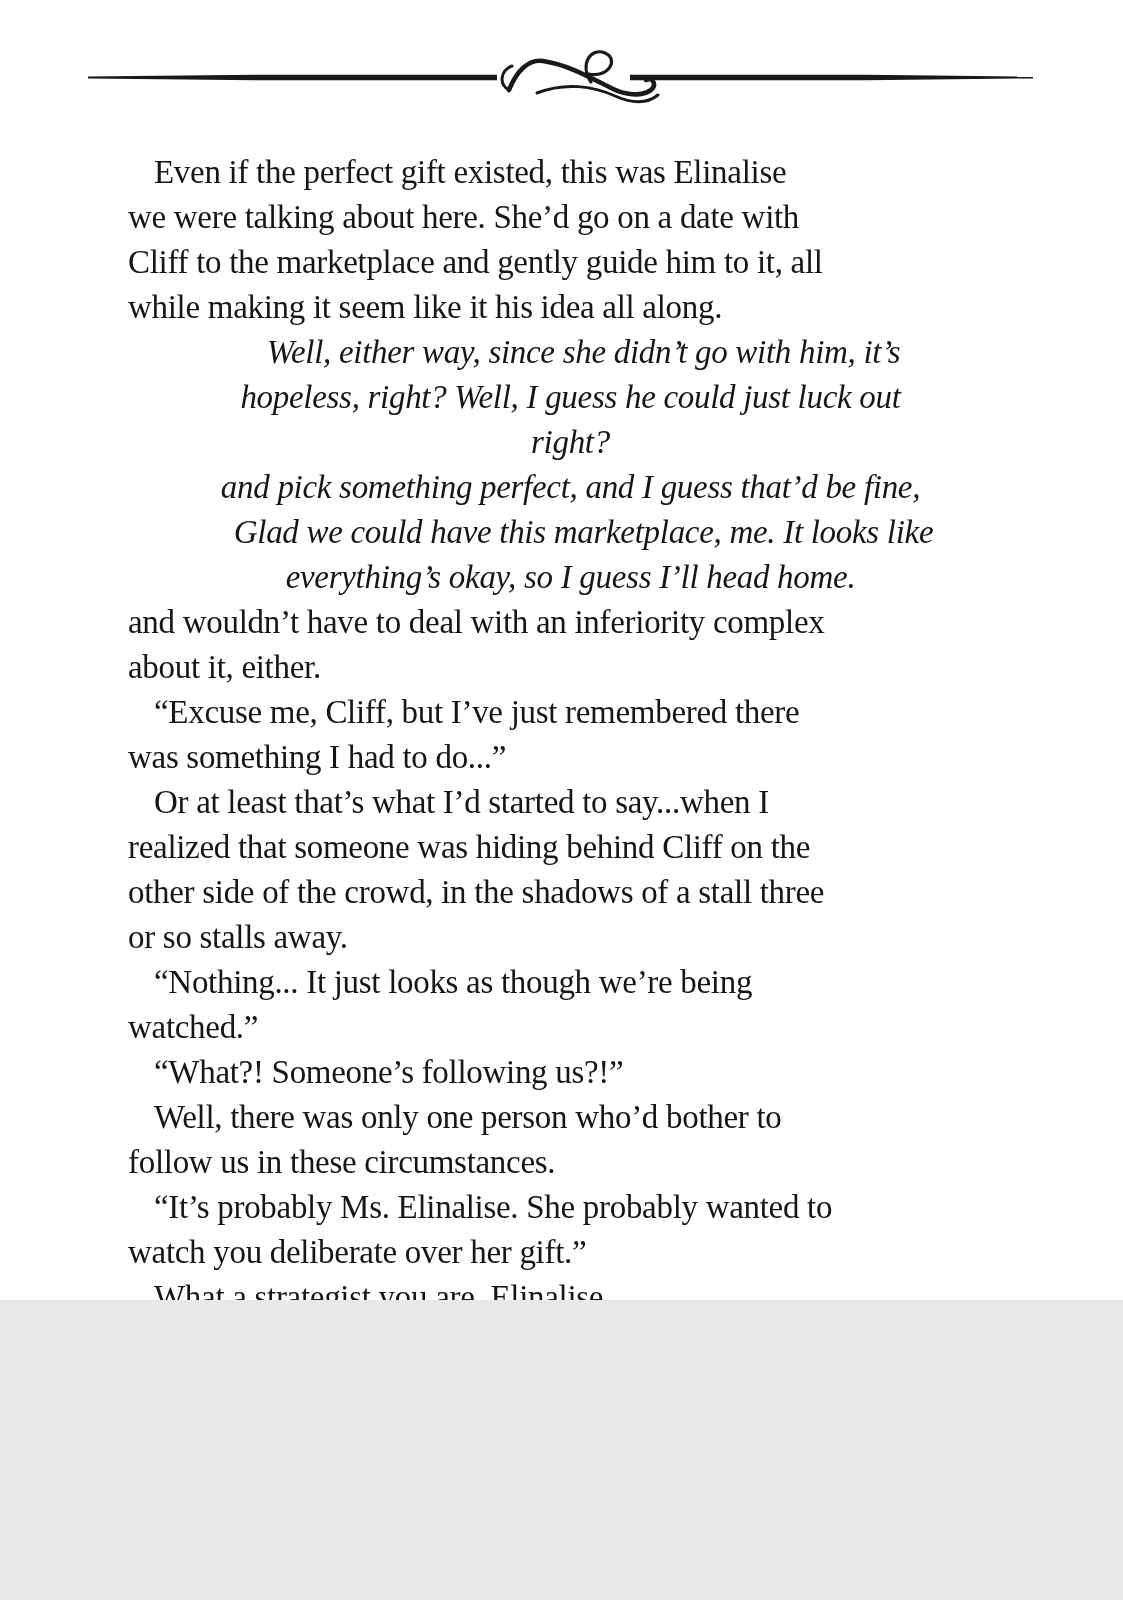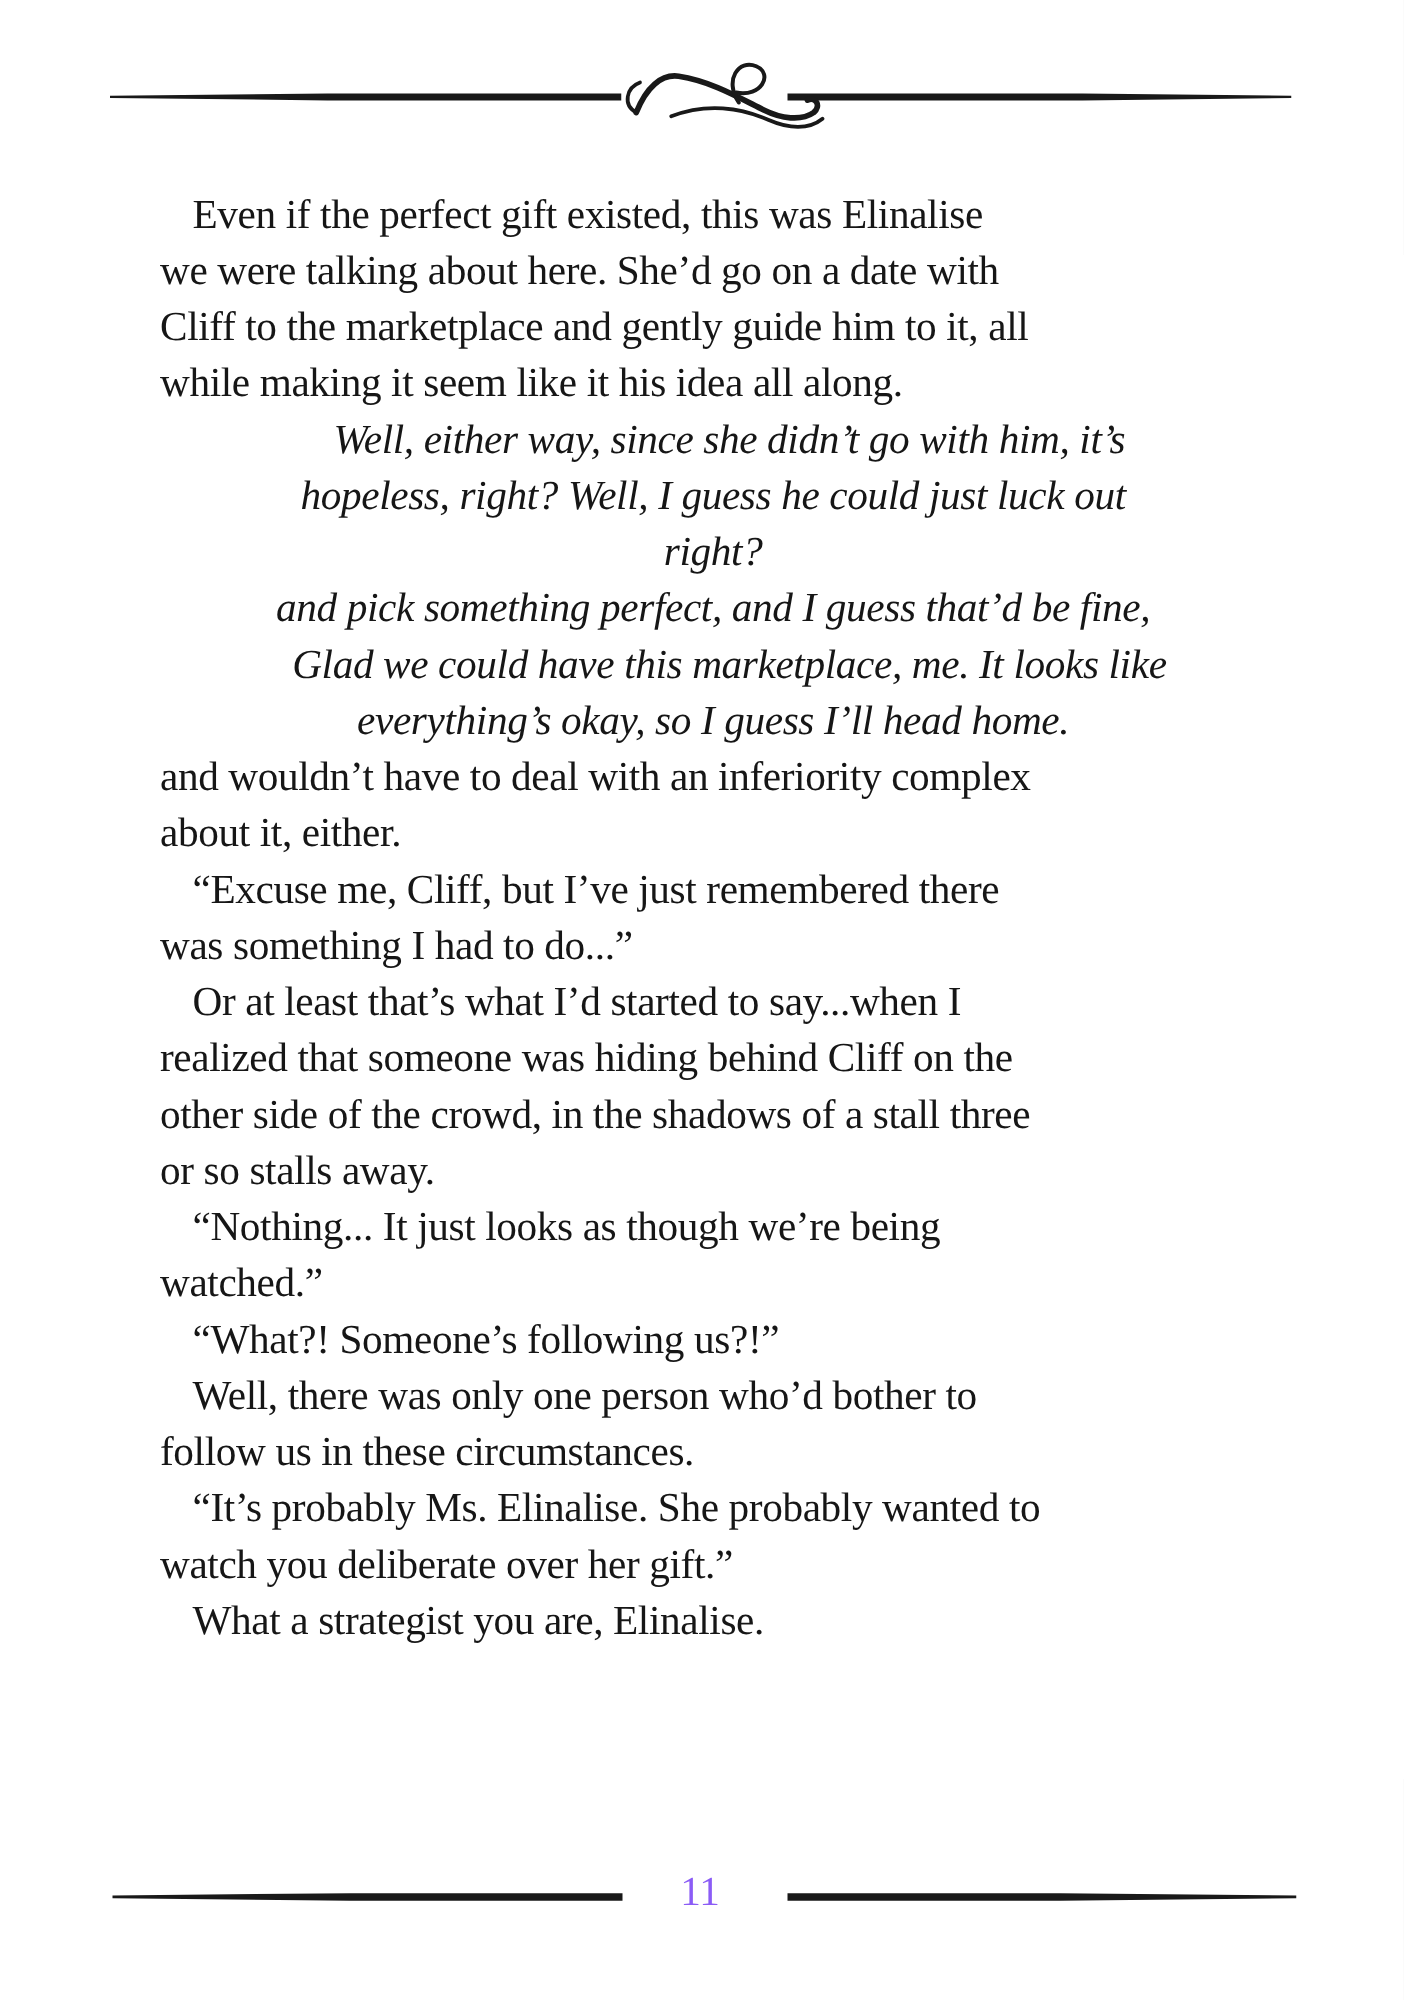--- a/index.html
+++ b/index.html
@@ -1,20 +1,20 @@
 <!DOCTYPE html>
 <html><head>
 <meta charset="utf-8">
 <style>
   html, body { margin: 0; padding: 0; }
   body { background: #e8e8e8; }
   .page {
     position: relative;
     width: 1123px;
-    height: 1600px;
+    height: 1300px;
     margin: 0 auto;
     background: #ffffff;
     font-family: "Liberation Serif", "DejaVu Serif", serif;
     color: #161616;
     overflow: hidden;
     text-decoration: underline;
   }
   .rules-layer {
     position: absolute;
     left: 0; top: 0;

